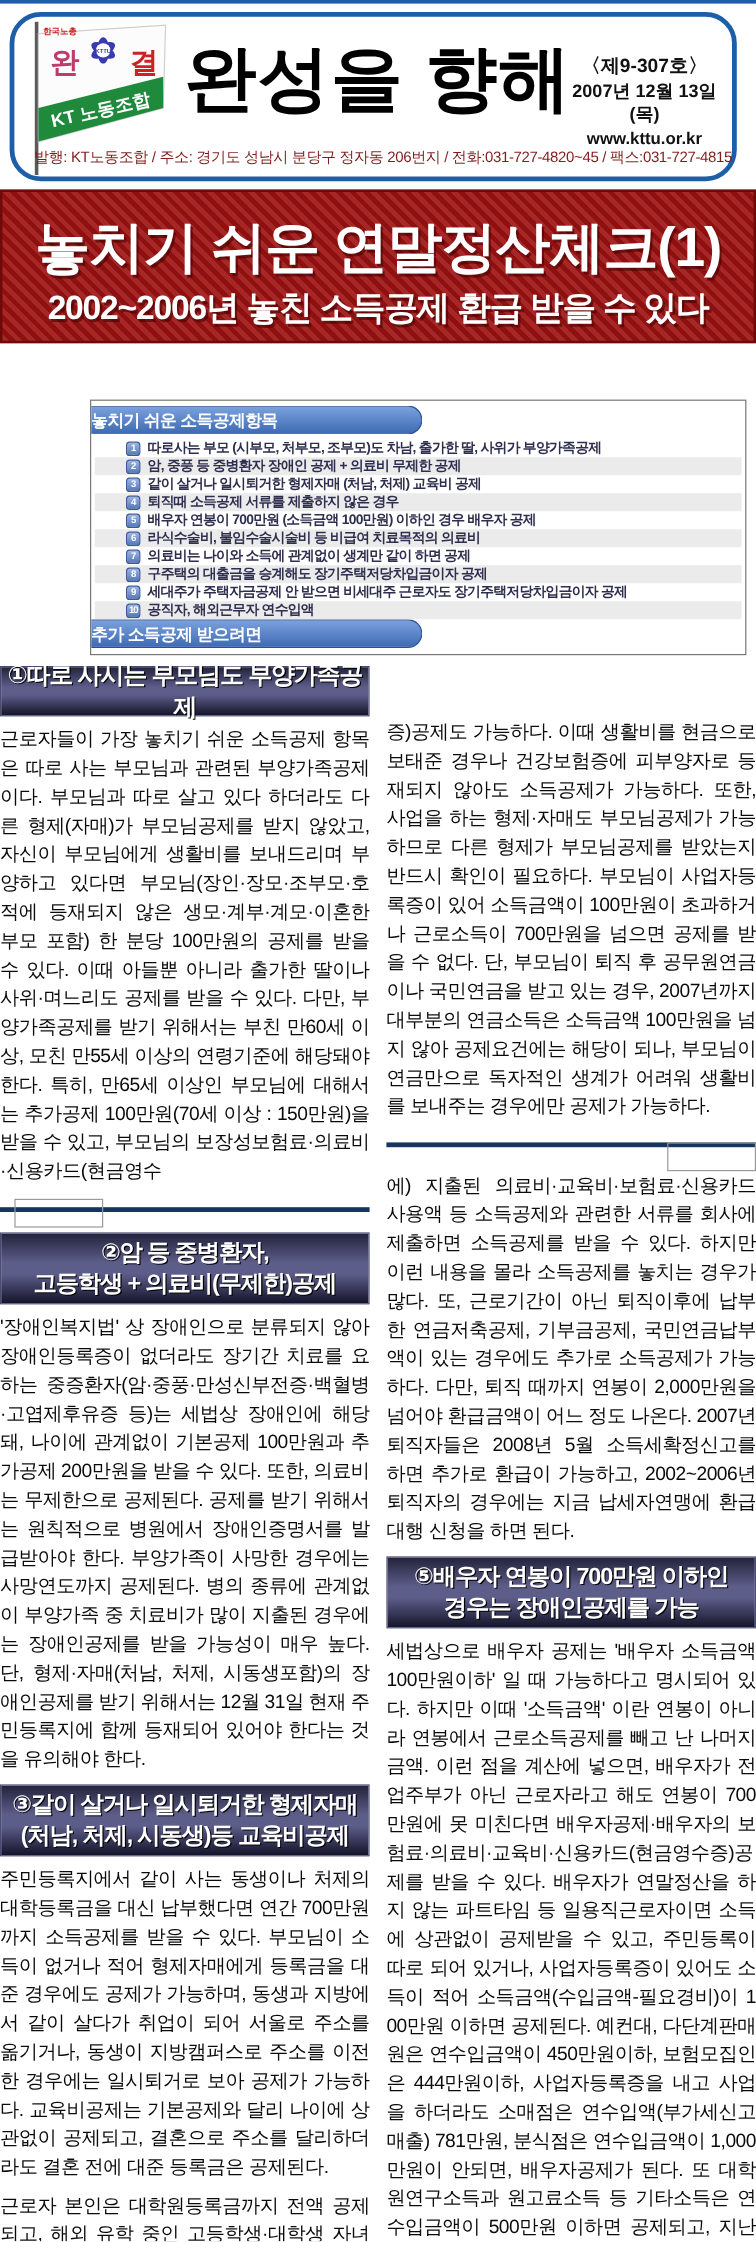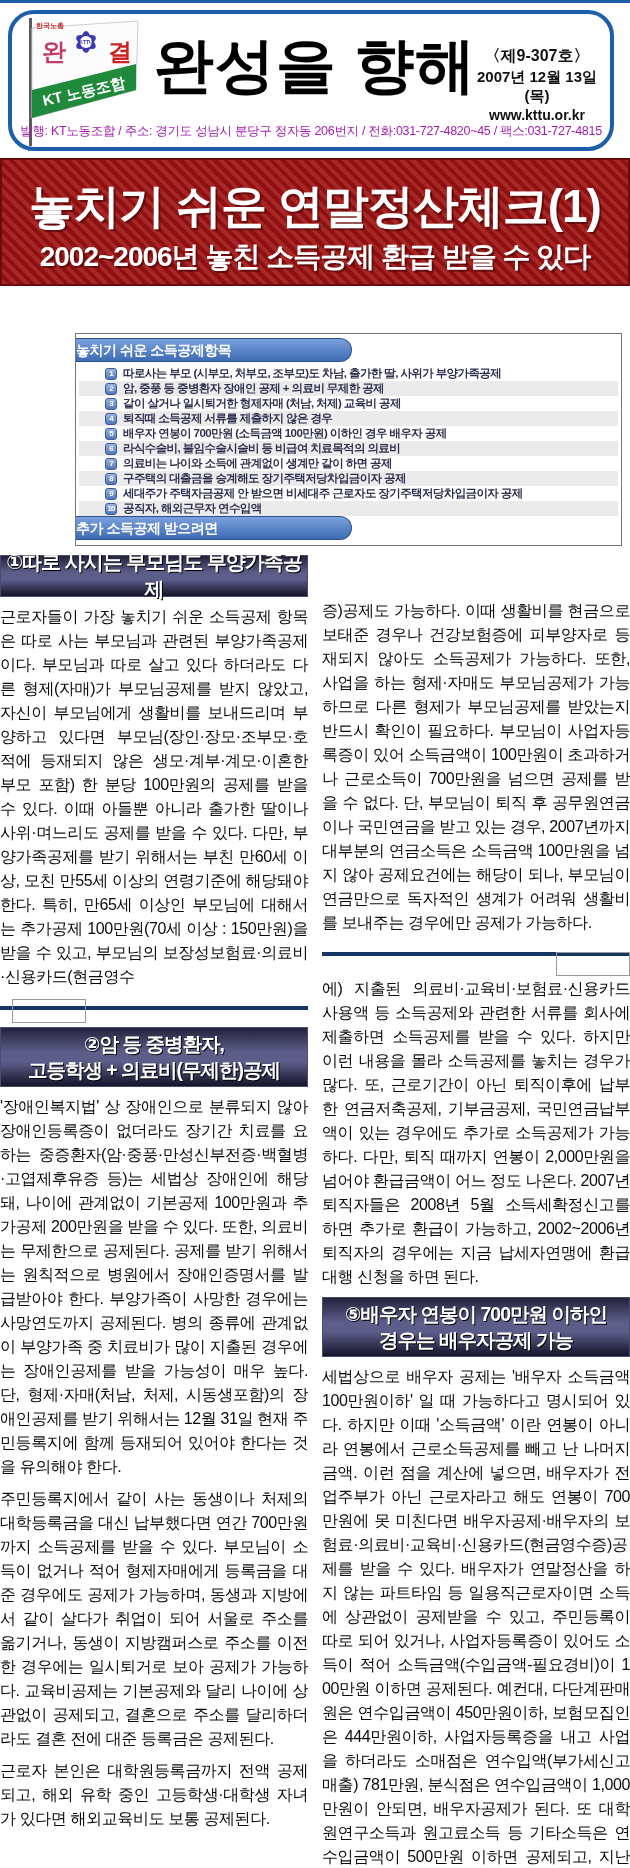--- a/index.html
+++ b/index.html
@@ -12,22 +12,22 @@
               border:4px solid #1d5ea9;border-radius:26px;box-sizing:border-box;background:#fff;}
   .flag{position:absolute;left:14px;top:4px;width:118px;height:128px;}
   .masthead-title{position:absolute;left:138px;top:12px;width:330px;text-align:center;
                   font-size:60px;font-weight:bold;color:#000000;letter-spacing:1px;
                   white-space:nowrap;}
   .issue-block{position:absolute;right:8px;top:32px;width:130px;text-align:center;
                font-weight:bold;color:#111;line-height:1.3;}
   .issue-no{font-size:16px;}
   .issue-date{font-size:15px;}
   .issue-url{font-size:14px;}
-  .pub-line{position:absolute;left:0;bottom:7px;width:100%;text-align:center;
-            font-size:12.5px;color:#a21caf;letter-spacing:-0.3px;}
+  .pub-line{position:absolute;left:0;bottom:7px;width:100%;text-align:right;
+            font-size:12.5px;color:#7f1d1d;letter-spacing:-0.3px;}
 
   
   .banner{position:absolute;top:158px;left:0;width:630px;height:128px;box-sizing:border-box;
           background-color:#9e1212;border:2px solid #6d0a0a;
           background-image:repeating-linear-gradient(45deg,rgba(255,255,255,0.09) 0 4px,rgba(0,0,0,0.10) 4px 8px);}
   .banner-title{margin-top:16px;text-align:center;font-size:46px;font-weight:bold;color:#fff;
                 text-shadow:2px 2px 0 rgba(60,0,0,.55);letter-spacing:-1px;white-space:nowrap;}
   .banner-sub{margin-top:0;text-align:center;font-size:28px;font-weight:bold;color:#fff;
               text-shadow:2px 2px 0 rgba(60,0,0,.55);letter-spacing:-1px;white-space:nowrap;}
 
@@ -166,36 +166,40 @@
         <div class="bar"></div>
         <div class="sq"></div>
       </div>
 
       <div class="sec-bar two">
         <span>②암 등 중병환자,</span>
         <span>고등학생 + 의료비(무제한)공제</span>
       </div>
       <p class="body-text">'장애인복지법' 상 장애인으로 분류되지 않아 장애인등록증이 없더라도 장기간 치료를 요하는 중증환자(암·중풍·만성신부전증·백혈병·고엽제후유증 등)는 세법상 장애인에 해당돼, 나이에 관계없이 기본공제 100만원과 추가공제 200만원을 받을 수 있다. 또한, 의료비는 무제한으로 공제된다. 공제를 받기 위해서는 원칙적으로 병원에서 장애인증명서를 발급받아야 한다. 부양가족이 사망한 경우에는 사망연도까지 공제된다. 병의 종류에 관계없이 부양가족 중 치료비가 많이 지출된 경우에는 장애인공제를 받을 가능성이 매우 높다. 단, 형제·자매(처남, 처제, 시동생포함)의 장애인공제를 받기 위해서는 12월 31일 현재 주민등록지에 함께 등재되어 있어야 한다는 것을 유의해야 한다.</p>
 
+      <div class="sec-bar two">
+        <span>③같이 살거나 일시퇴거한 형제자매</span>
+        <span>(처남, 처제, 시동생)등 교육비공제</span>
+      </div>
       <p class="body-text">주민등록지에서 같이 사는 동생이나 처제의 대학등록금을 대신 납부했다면 연간 700만원까지 소득공제를 받을 수 있다. 부모님이 소득이 없거나 적어 형제자매에게 등록금을 대준 경우에도 공제가 가능하며, 동생과 지방에서 같이 살다가 취업이 되어 서울로 주소를 옮기거나, 동생이 지방캠퍼스로 주소를 이전한 경우에는 일시퇴거로 보아 공제가 가능하다. 교육비공제는 기본공제와 달리 나이에 상관없이 공제되고, 결혼으로 주소를 달리하더라도 결혼 전에 대준 등록금은 공제된다.</p>
       <p class="body-text follow">근로자 본인은 대학원등록금까지 전액 공제되고, 해외 유학 중인 고등학생·대학생 자녀가 있다면 해외교육비도 보통 공제된다.</p>
 
     </div>
 
     <div class="col col-right">
       <p class="body-text rc-top">증)공제도 가능하다. 이때 생활비를 현금으로 보태준 경우나 건강보험증에 피부양자로 등재되지 않아도 소득공제가 가능하다. 또한, 사업을 하는 형제·자매도 부모님공제가 가능하므로 다른 형제가 부모님공제를 받았는지 반드시 확인이 필요하다. 부모님이 사업자등록증이 있어 소득금액이 100만원이 초과하거나 근로소득이 700만원을 넘으면 공제를 받을 수 없다. 단, 부모님이 퇴직 후 공무원연금이나 국민연금을 받고 있는 경우, 2007년까지 대부분의 연금소득은 소득금액 100만원을 넘지 않아 공제요건에는 해당이 되나, 부모님이 연금만으로 독자적인 생계가 어려워 생활비를 보내주는 경우에만 공제가 가능하다.</p>
 
       <div class="divider sq-right">
         <div class="bar"></div>
         <div class="sq"></div>
       </div>
 
       <p class="body-text">에) 지출된 의료비·교육비·보험료·신용카드 사용액 등 소득공제와 관련한 서류를 회사에 제출하면 소득공제를 받을 수 있다. 하지만 이런 내용을 몰라 소득공제를 놓치는 경우가 많다. 또, 근로기간이 아닌 퇴직이후에 납부한 연금저축공제, 기부금공제, 국민연금납부액이 있는 경우에도 추가로 소득공제가 가능하다. 다만, 퇴직 때까지 연봉이 2,000만원을 넘어야 환급금액이 어느 정도 나온다. 2007년 퇴직자들은 2008년 5월 소득세확정신고를 하면 추가로 환급이 가능하고, 2002~2006년 퇴직자의 경우에는 지금 납세자연맹에 환급대행 신청을 하면 된다.</p>
 
       <div class="sec-bar two">
         <span>⑤배우자 연봉이 700만원 이하인</span>
-        <span>경우는 배우자공제 가능</span>
+        <span>경우는 장애인공제를 가능</span>
       </div>
       <p class="body-text">세법상으로 배우자 공제는 '배우자 소득금액 100만원이하' 일 때 가능하다고 명시되어 있다. 하지만 이때 '소득금액' 이란 연봉이 아니라 연봉에서 근로소득공제를 빼고 난 나머지 금액. 이런 점을 계산에 넣으면, 배우자가 전업주부가 아닌 근로자라고 해도 연봉이 700만원에 못 미친다면 배우자공제·배우자의 보험료·의료비·교육비·신용카드(현금영수증)공제를 받을 수 있다. 배우자가 연말정산을 하지 않는 파트타임 등 일용직근로자이면 소득에 상관없이 공제받을 수 있고, 주민등록이 따로 되어 있거나, 사업자등록증이 있어도 소득이 적어 소득금액(수입금액-필요경비)이 100만원 이하면 공제된다. 예컨대, 다단계판매원은 연수입금액이 450만원이하, 보험모집인은 444만원이하, 사업자등록증을 내고 사업을 하더라도 소매점은 연수입액(부가세신고매출) 781만원, 분식점은 연수입금액이 1,000만원이 안되면, 배우자공제가 된다. 또 대학원연구소득과 원고료소득 등 기타소득은 연수입금액이 500만원 이하면 공제되고, 지난연도의 소득액확인은 세무서에서 “소득금액증명원”을 발급받아 쉽게 확인이 가능하고, 2005~2006년의 원천징수당한 소득금액은 '국세청홈택스 → 신고납부확인 → 지급조서신고내역조회'에서 확인이 가능하다.</p>
     </div>
 
   </div>
 </div>
 
 </body></html>

